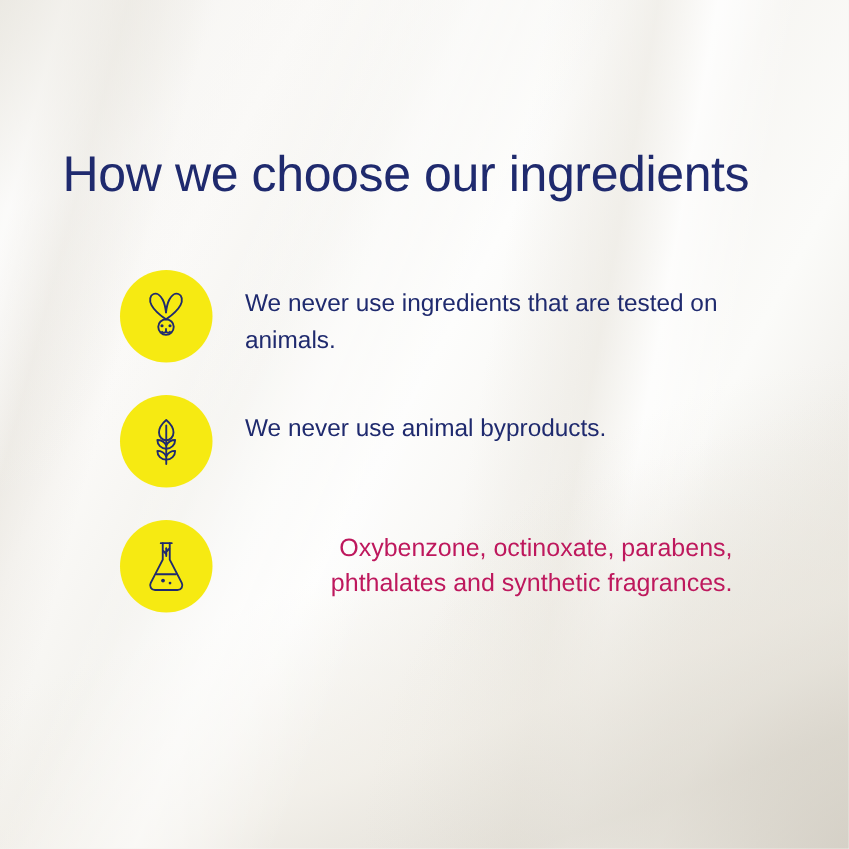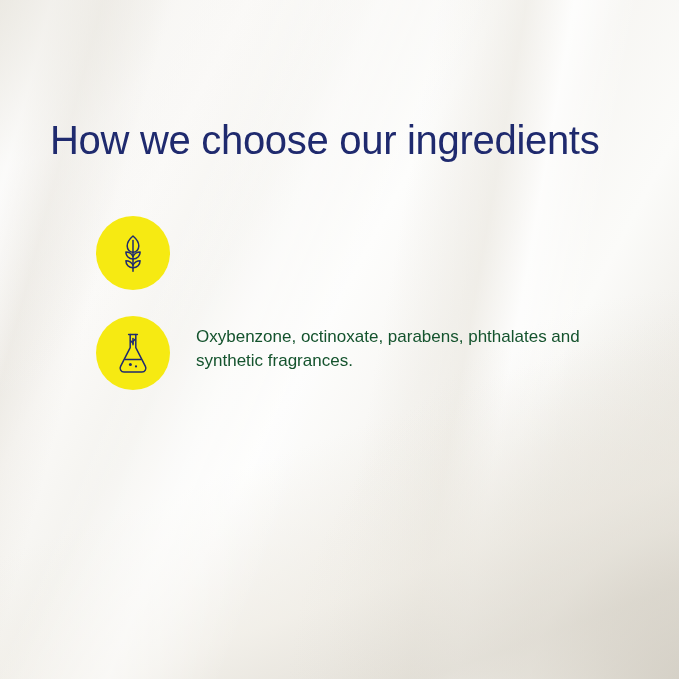--- a/index.html
+++ b/index.html
@@ -122,25 +122,26 @@
   .row-text {
     padding-top: 13px;
     font-size: 19.5px;
     line-height: 1.47;
     color: #1f2a6e;
     font-weight: 400;
     max-width: 420px;
   }
   .row-sub {
     margin-top: 9px;
-    font-size: 17px;
+    font-size: 20px;
     line-height: 1.42;
-    color: #14532d;
+    color: #be185d;
     font-weight: 400;
     max-width: 390px;
+    text-align: right;
   }
   .row-3 .row-text {
     padding-top: 2px;
   }
 </style>
 </head>
 <body>
 
 <div id="page">
 
@@ -151,34 +152,52 @@
   <div class="bg-layer bg-corner"></div>
   <div class="bg-layer bg-corner-tl"></div>
   <div class="bg-layer bg-sheen"></div>
 
   <div id="content">
 
     <div class="title">How we choose our ingredients</div>
 
     <div class="rows">
 
+      <div class="row row-1">
+        <div class="badge">
+          <span>
+            <svg width="42" height="44" viewBox="0 0 42 44" fill="none" stroke="#1f2a6e" stroke-width="1.5" stroke-linecap="round" stroke-linejoin="round">
+              <path d="M20.8 24.5c-4.6-3.2-9.4-7.2-11.6-11.4C7.2 9.2 8 5.3 10.8 4.2c2.7-1.1 5.6 1 7.4 4.6 1.4 2.8 2.2 6.5 2.6 10.1"></path>
+              <path d="M20.8 24.5c4.6-3.2 9.4-7.2 11.6-11.4 2-3.9 1.2-7.8-1.6-8.9-2.7-1.1-5.6 1-7.4 4.6-1.4 2.8-2.2 6.5-2.6 10.1"></path>
+              <path d="M20.8 24.5c-3.4 0-6.2 2.6-6.2 5.9 0 3.6 2.9 6.5 6.2 6.5s6.2-2.9 6.2-6.5c0-3.3-2.8-5.9-6.2-5.9z"></path>
+              <circle cx="17.6" cy="29.6" r="1.25" fill="#1f2a6e" stroke="none"></circle>
+              <circle cx="24" cy="29.6" r="1.25" fill="#1f2a6e" stroke="none"></circle>
+              <path d="M20.8 32.2v2.1"></path>
+              <path d="M20.8 34.3c-.9 1-2.3 1-3.1.1"></path>
+              <path d="M20.8 34.3c.9 1 2.3 1 3.1.1"></path>
+            </svg>
+          </span>
+        </div>
+        <div class="row-text">We never use ingredients that are tested on animals.</div>
+      </div>
 
       <div class="row row-2">
         <div class="badge">
           <span>
             <svg width="38" height="46" viewBox="0 0 38 46" fill="none" stroke="#1f2a6e" stroke-width="1.5" stroke-linecap="round" stroke-linejoin="round">
               <path d="M19 6c4 3.4 5.8 6.6 5.8 9.9 0 3.6-2.6 6.3-5.8 6.3s-5.8-2.7-5.8-6.3C13.2 12.6 15 9.4 19 6z"></path>
               <path d="M19 10.4v30.8"></path>
               <path d="M19 26.3c-1.4-2.6-4-4.3-7.1-4.3 0 3.9 3 7 7.1 7"></path>
               <path d="M19 26.3c1.4-2.6 4-4.3 7.1-4.3 0 3.9-3 7-7.1 7"></path>
               <path d="M19 35c-1.4-2.6-4-4.3-7.1-4.3 0 3.9 3 7 7.1 7"></path>
               <path d="M19 35c1.4-2.6 4-4.3 7.1-4.3 0 3.9-3 7-7.1 7"></path>
             </svg>
           </span>
         </div>
+        <div class="row-text">We never use animal byproducts.</div>
       </div>
 
       <div class="row row-3">
         <div class="badge">
           <span>
             <svg width="36" height="48" viewBox="0 0 36 48" fill="none" stroke="#1f2a6e" stroke-width="1.5" stroke-linecap="round" stroke-linejoin="round">
               <path d="M13.6 5.5h8.8"></path>
               <path d="M15.2 5.5v13.2L5.6 37.3c-1.4 2.6.4 5.7 3.4 5.7h18c3 0 4.8-3.1 3.4-5.7l-9.6-18.6V5.5"></path>
               <path d="M10.2 30.4h15.6"></path>
               <circle cx="15.4" cy="35.4" r="1.5" fill="#1f2a6e" stroke="none"></circle>

